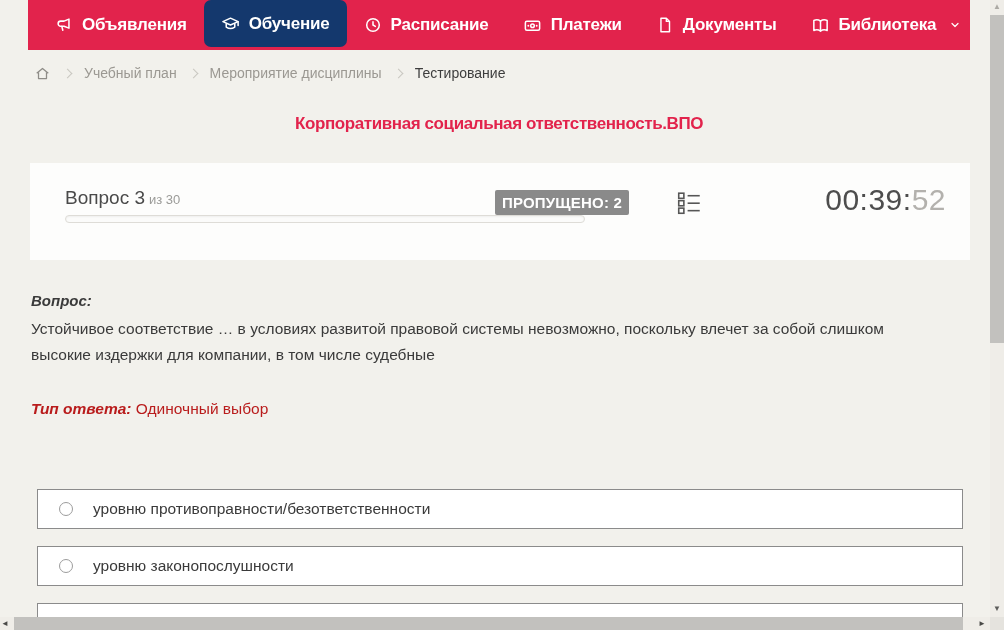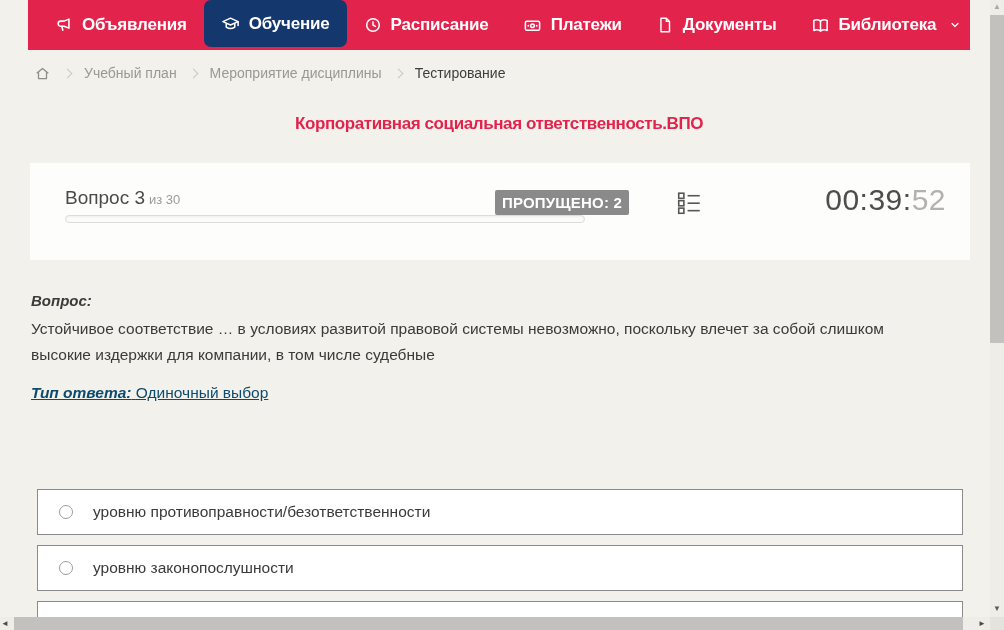--- a/index.html
+++ b/index.html
@@ -74,29 +74,29 @@
 
   
   .q-label {
     position: absolute; left: 31px; top: 292px;
     font-size: 15px; font-weight: bold; font-style: italic; color: #3a3a3a;
   }
   .q-text {
     position: absolute; left: 31px; top: 316px; width: 892px;
     font-size: 15.5px; color: #3a3a3a; line-height: 26px;
   }
-  .answer-type { position: absolute; left: 31px; top: 384px; font-size: 15.5px; color: #0c4a6e; text-decoration: underline; }
+  .answer-type { position: absolute; left: 31px; top: 400px; font-size: 15.5px; color: #b91c1c; }
   .answer-type b { font-style: italic; }
 
   
   .options { position: absolute; left: 37px; top: 489px; width: 926px; }
   .option-row {
-    height: 46px; background: #ffffff; border: 1px solid #8b8b8b;
+    height: 40px; background: #ffffff; border: 1px solid #8b8b8b;
     display: flex; align-items: center; padding-left: 21px;
-    margin-bottom: 10px; cursor: pointer;
+    margin-bottom: 17px; cursor: pointer;
   }
   .option-row.partial { height: 18px; margin-bottom: 0; border-bottom: none; }
   .radio {
     width: 14px; height: 14px; border: 1px solid #9c9c9c; border-radius: 50%;
     background: #fff; flex: 0 0 auto;
   }
   .option-label { margin-left: 20px; font-size: 15.5px; color: #3a3a3a; }
 
   
   .vscroll {

